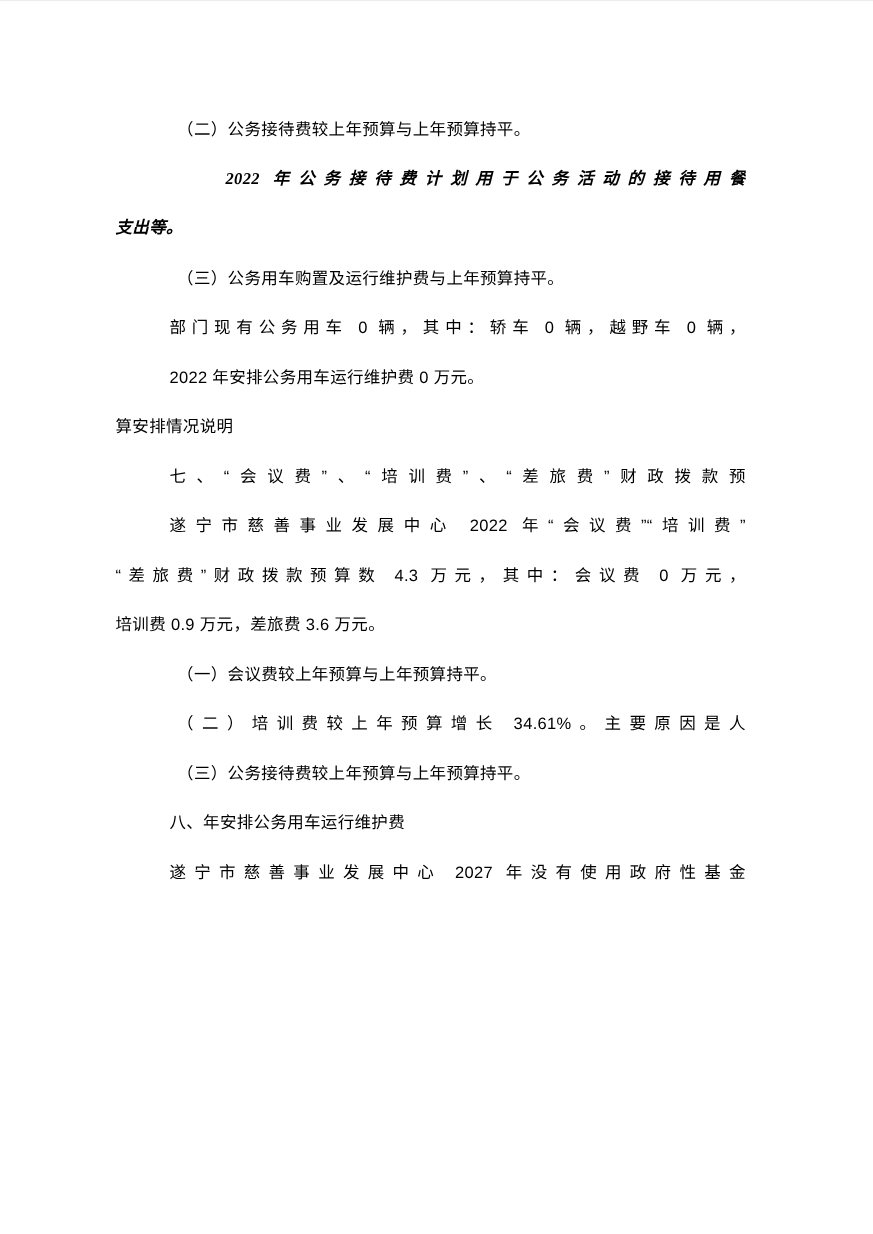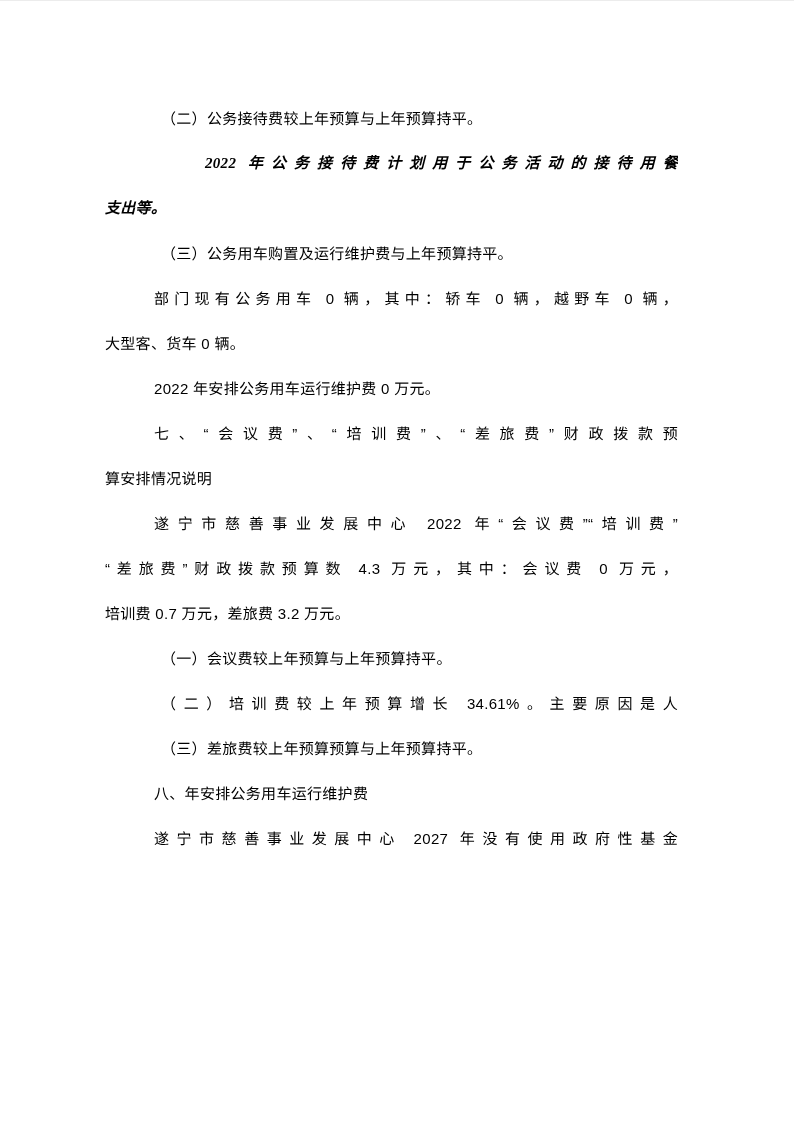--- a/index.html
+++ b/index.html
@@ -65,42 +65,41 @@
       </div>
       <div class="para p-kaiti">
         <div class="line first justify">2022 年公务接待费计划用于公务活动的接待用餐</div>
         <div class="line">支出等。</div>
       </div>
       <div class="para p-heading">
         <div class="line first">（三）公务用车购置及运行维护费与上年预算持平。</div>
       </div>
       <div class="para p-body">
         <div class="line first justify">部门现有公务用车 0 辆，其中：轿车 0 辆，越野车 0 辆，</div>
-        <div class="line">大型客、货车 0 辆。</div>
       </div>
       <div class="para p-body">
         <div class="line first">2022 年安排公务用车运行维护费 0 万元。</div>
       </div>
       <div class="para p-body">
+        <div class="line">算安排情况说明</div>
         <div class="line first justify">七、“会议费”、“培训费”、“差旅费”财政拨款预</div>
-        <div class="line">算安排情况说明</div>
       </div>
       <div class="para p-body">
         <div class="line first justify">遂宁市慈善事业发展中心 2022 年“会议费”“培训费”</div>
         <div class="line justify">“差旅费”财政拨款预算数 4.3 万元，其中：会议费 0 万元，</div>
-        <div class="line">培训费 0.7 万元，差旅费 3.2 万元。</div>
+        <div class="line">培训费 0.9 万元，差旅费 3.6 万元。</div>
       </div>
       <div class="para p-heading">
         <div class="line first">（一）会议费较上年预算与上年预算持平。</div>
       </div>
       <div class="para p-heading">
         <div class="line first justify">（二）培训费较上年预算增长 34.61%。主要原因是人</div>
       </div>
       <div class="para p-heading">
-        <div class="line first">（三）差旅费较上年预算预算与上年预算持平。</div>
+        <div class="line first">（三）公务接待费较上年预算与上年预算持平。</div>
       </div>
       <div class="para p-body">
         <div class="line first">八、年安排公务用车运行维护费</div>
       </div>
       <div class="para p-body">
         <div class="line first justify">遂宁市慈善事业发展中心 2027 年没有使用政府性基金</div>
       </div>
     </div>
 </div>
 

